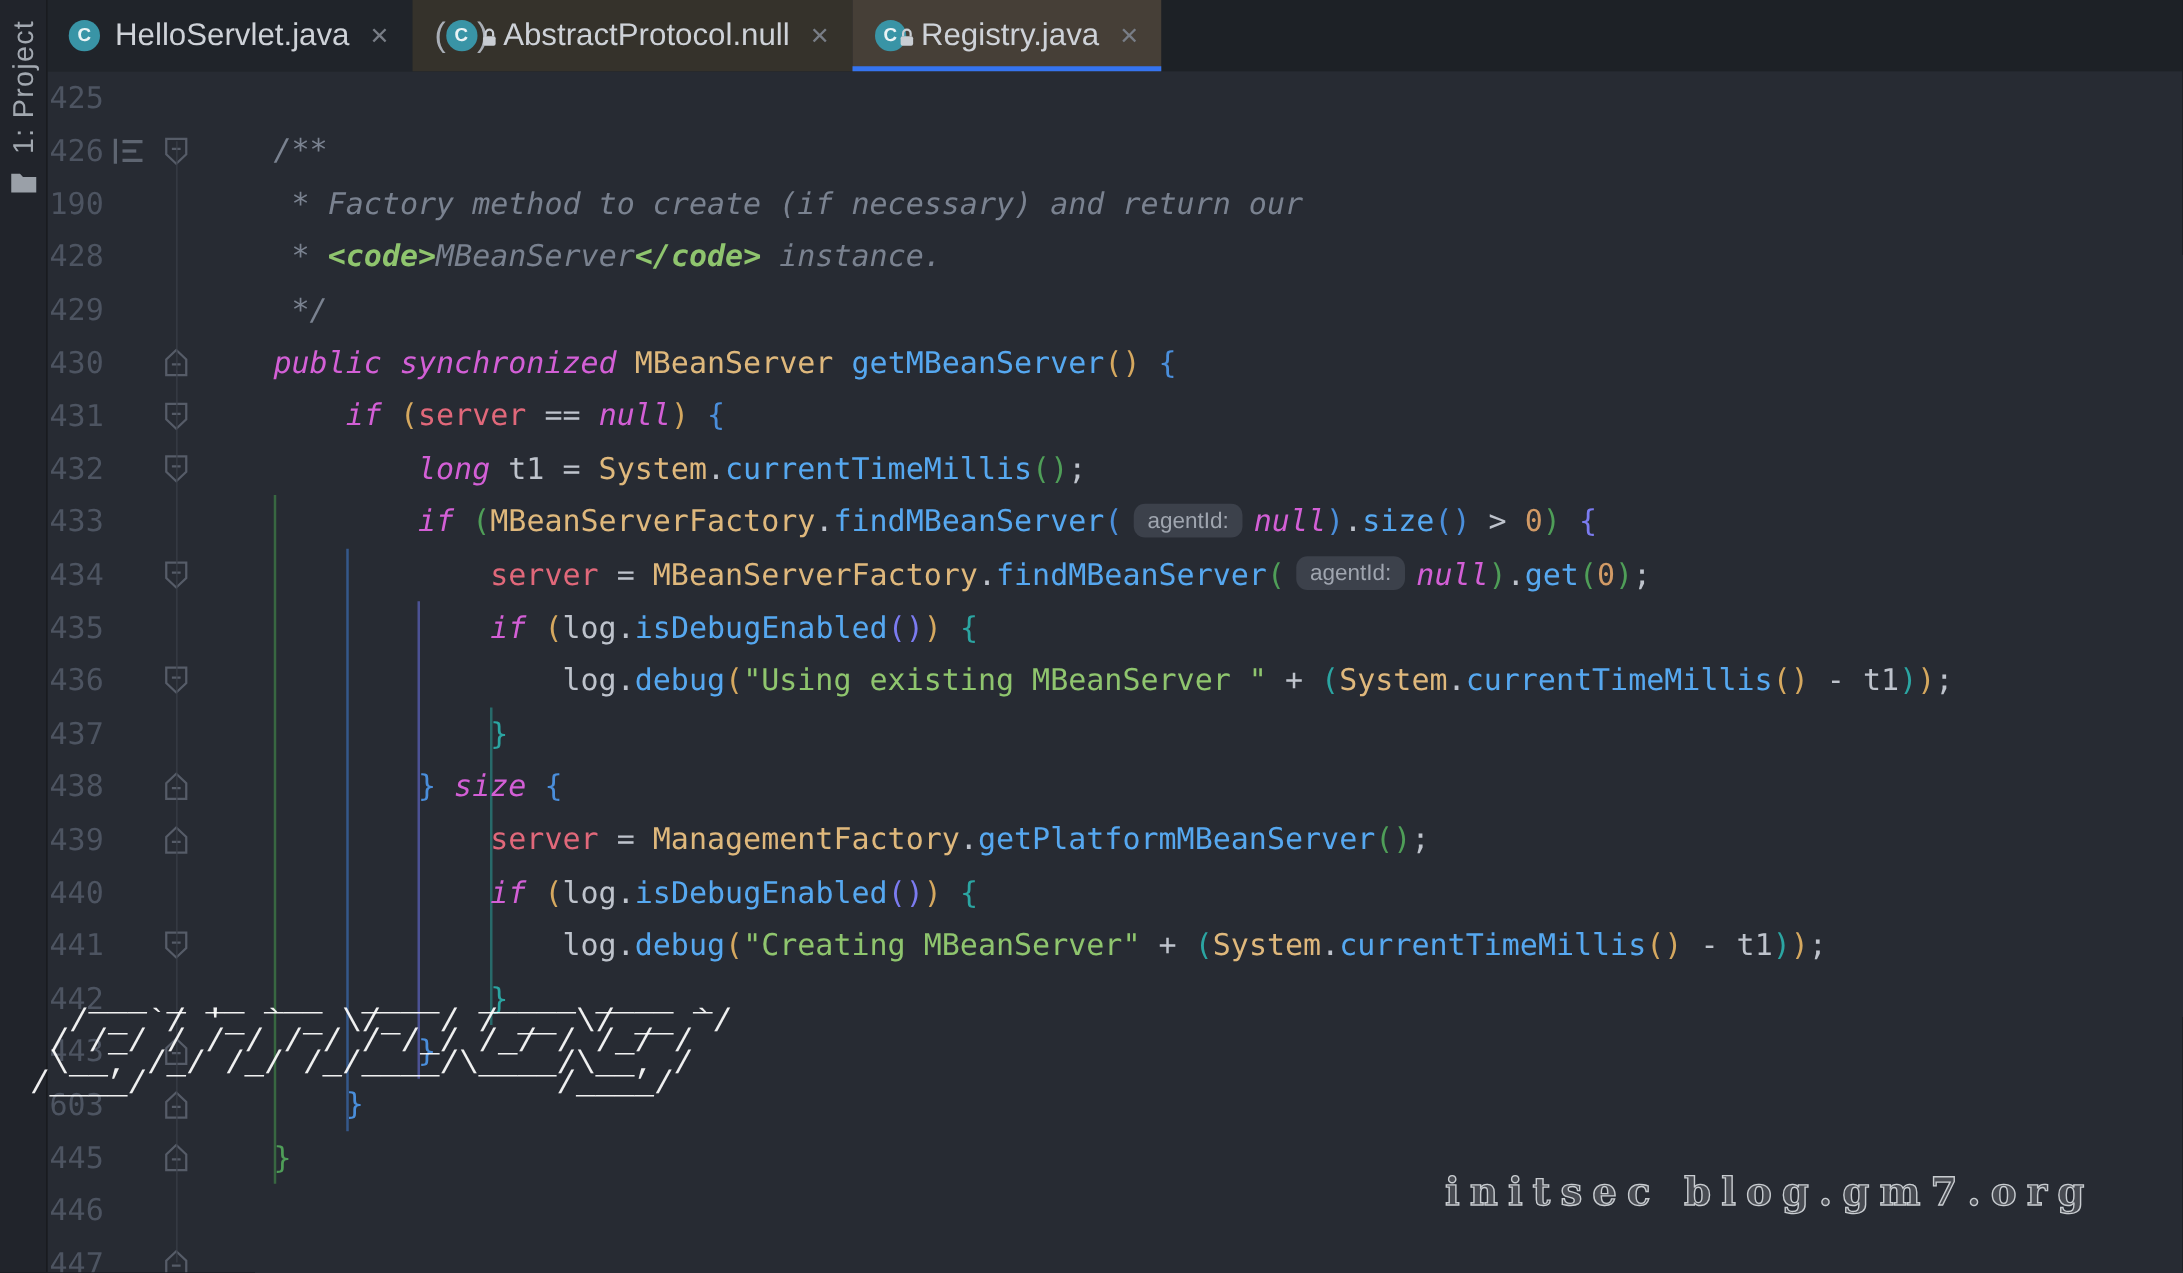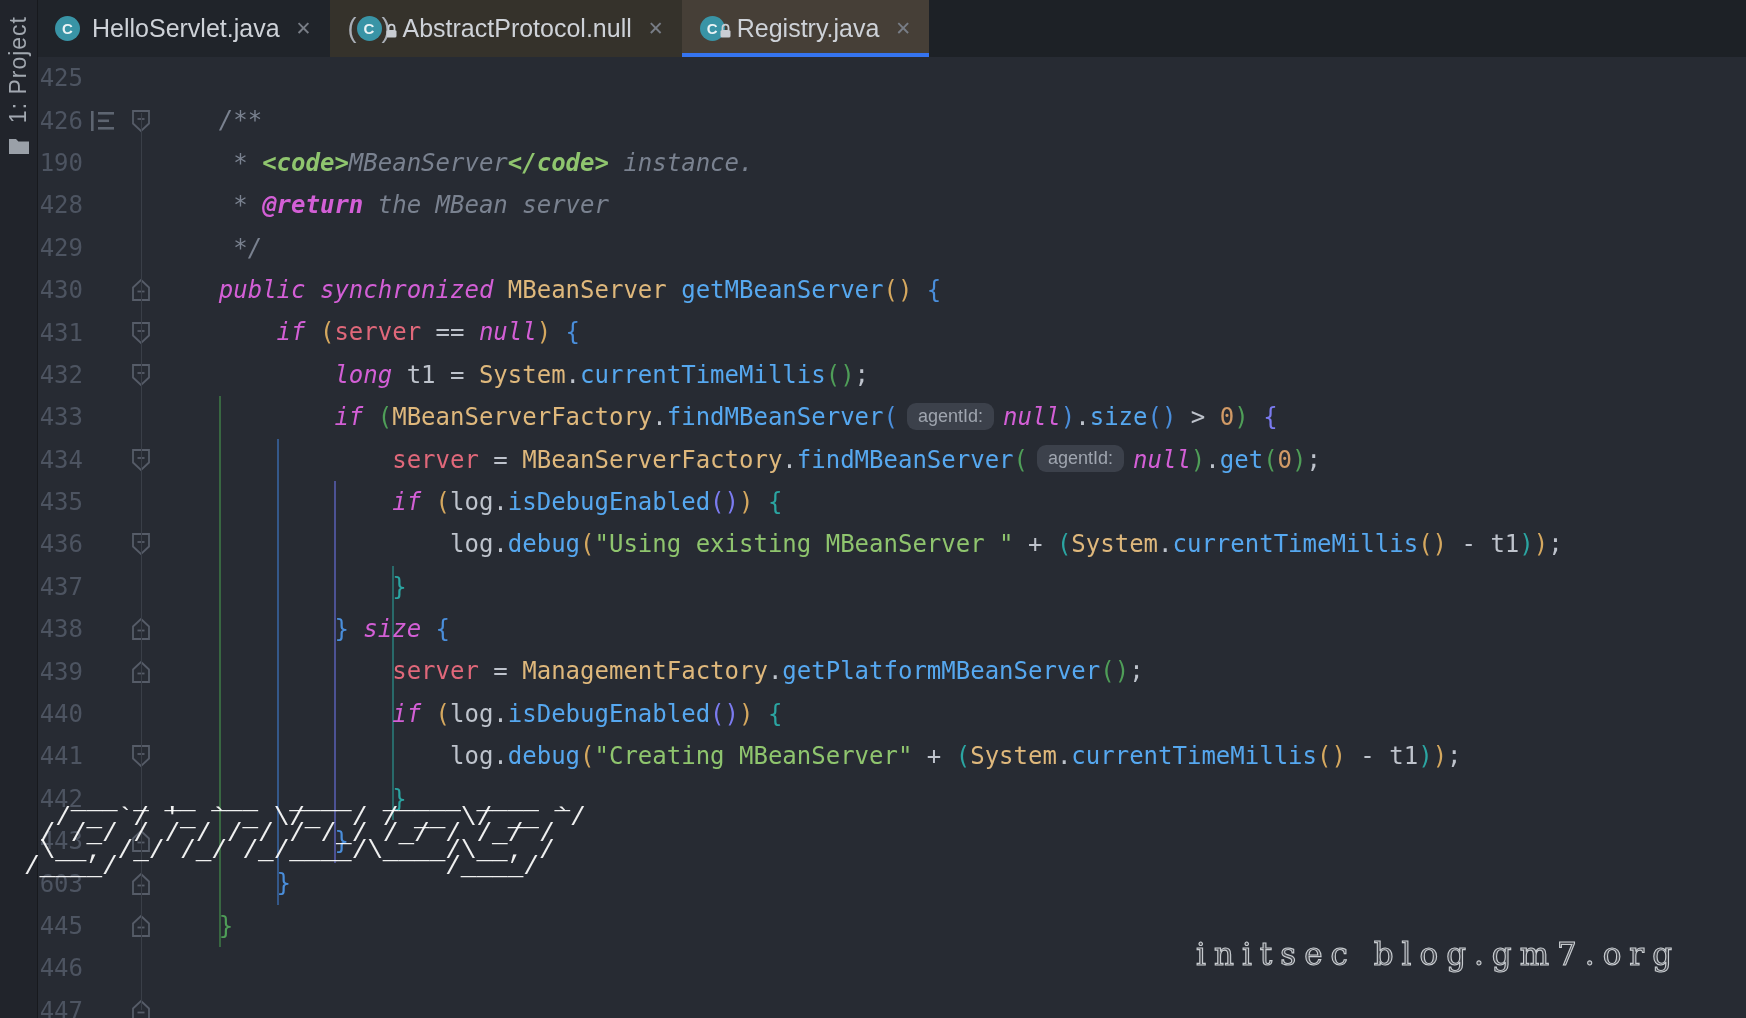--- a/index.html
+++ b/index.html
@@ -38,23 +38,23 @@
   #code-pane{position:absolute;left:124px;top:0;right:0;bottom:0;font-size:24px;}
   .code-line{position:relative;height:42.4px;line-height:42.4px;white-space:pre;z-index:2;}
   .iguide{position:absolute;width:2px;opacity:.75;z-index:1;}
   .hint{display:inline-block;vertical-align:middle;margin:0 9px;padding:3px 11px 4px;
     border-radius:9px;background:#3C414B;color:#9FA5AF;
     font-family:"Liberation Sans",sans-serif;font-size:18px;line-height:20px;transform:translateY(-2px);}
   
   #ascii-watermark{position:absolute;left:24px;top:793px;z-index:9;margin:0;
     font-family:Liberation Mono, monospace;font-size:26px;line-height:16.5px;
     color:rgba(255,255,255,0.93);pointer-events:none;}
-  #site-watermark{position:absolute;left:1196px;top:936px;z-index:9;
+  #site-watermark{position:absolute;left:1156px;top:936px;z-index:9;
     font-family:"DejaVu Serif",serif;font-size:31px;letter-spacing:8px;
-    color:rgba(203,207,211,0.2);-webkit-text-stroke:1.1px #C8CCD0;pointer-events:none;}
+    color:rgba(203,207,211,0.2);-webkit-text-stroke:1.1px #C8CCD0;pointer-events:none;font-weight:bold;}
 </style>
 </head>
 <body>
 
 <div id="stage">
 
   <div id="project-rail">
     <div id="project-tool-button">
       <span id="project-label">1: Project</span>
       <span>
@@ -287,22 +287,22 @@
               <path d="M11 3 l8 7.5 V23 H3 V10.5 z"></path>
               <line x1="7.5" y1="14.5" x2="14.5" y2="14.5"></line>
             </svg>
           </span>
         </div>
         <div id="fold-line" style="top: 56.4px; height: 896.4px;"></div>
       </div>
     <div id="code-pane">
         <div class="code-line"></div>
         <div class="code-line">    <span style="color: rgb(122, 130, 144); font-style: italic;">/**</span></div>
+        <div class="code-line">     <span style="color: rgb(122, 130, 144); font-style: italic;">* Factory method to create (if necessary) and return our</span></div>
         <div class="code-line">     <span style="color: rgb(122, 130, 144); font-style: italic;">* </span><span style="color: rgb(143, 197, 110); font-style: italic; font-weight: bold;">&lt;code&gt;</span><span style="color: rgb(122, 130, 144); font-style: italic;">MBeanServer</span><span style="color: rgb(143, 197, 110); font-style: italic; font-weight: bold;">&lt;/code&gt;</span><span style="color: rgb(122, 130, 144); font-style: italic;"> instance.</span></div>
-        <div class="code-line">     <span style="color: rgb(122, 130, 144); font-style: italic;">* </span><span style="color: rgb(211, 95, 214); font-style: italic; font-weight: bold;">@return</span><span style="color: rgb(122, 130, 144); font-style: italic;"> the MBean server</span></div>
         <div class="code-line">     <span style="color: rgb(122, 130, 144); font-style: italic;">*/</span></div>
         <div class="code-line">    <span style="color: rgb(211, 95, 214); font-style: italic;">public synchronized</span><span style="color: rgb(190, 195, 204);"> </span><span style="color: rgb(223, 184, 124);">MBeanServer</span><span style="color: rgb(190, 195, 204);"> </span><span style="color: rgb(86, 168, 240);">getMBeanServer</span><span style="color: rgb(213, 168, 95);">(</span><span style="color: rgb(213, 168, 95);">)</span><span style="color: rgb(190, 195, 204);"> </span><span style="color: rgb(74, 142, 219);">{</span></div>
         <div class="code-line">        <span style="color: rgb(211, 95, 214); font-style: italic;">if</span><span style="color: rgb(190, 195, 204);"> </span><span style="color: rgb(213, 168, 95);">(</span><span style="color: rgb(224, 104, 122);">server</span><span style="color: rgb(190, 195, 204);"> == </span><span style="color: rgb(211, 95, 214); font-style: italic;">null</span><span style="color: rgb(213, 168, 95);">)</span><span style="color: rgb(190, 195, 204);"> </span><span style="color: rgb(74, 142, 219);">{</span></div>
         <div class="code-line">            <span style="color: rgb(211, 95, 214); font-style: italic;">long</span><span style="color: rgb(190, 195, 204);"> t1 = </span><span style="color: rgb(223, 184, 124);">System</span><span style="color: rgb(190, 195, 204);">.</span><span style="color: rgb(86, 168, 240);">currentTimeMillis</span><span style="color: rgb(79, 158, 88);">(</span><span style="color: rgb(79, 158, 88);">)</span><span style="color: rgb(190, 195, 204);">;</span></div>
         <div class="code-line">            <span style="color: rgb(211, 95, 214); font-style: italic;">if</span><span style="color: rgb(190, 195, 204);"> </span><span style="color: rgb(79, 158, 88);">(</span><span style="color: rgb(223, 184, 124);">MBeanServerFactory</span><span style="color: rgb(190, 195, 204);">.</span><span style="color: rgb(86, 168, 240);">findMBeanServer</span><span style="color: rgb(74, 142, 219);">(</span><span class="hint">agentId:</span><span style="color: rgb(211, 95, 214); font-style: italic;">null</span><span style="color: rgb(74, 142, 219);">)</span><span style="color: rgb(190, 195, 204);">.</span><span style="color: rgb(86, 168, 240);">size</span><span style="color: rgb(74, 142, 219);">(</span><span style="color: rgb(74, 142, 219);">)</span><span style="color: rgb(190, 195, 204);"> &gt; </span><span style="color: rgb(209, 154, 102);">0</span><span style="color: rgb(79, 158, 88);">)</span><span style="color: rgb(190, 195, 204);"> </span><span style="color: rgb(123, 123, 240);">{</span></div>
         <div class="code-line">                <span style="color: rgb(224, 104, 122);">server</span><span style="color: rgb(190, 195, 204);"> = </span><span style="color: rgb(223, 184, 124);">MBeanServerFactory</span><span style="color: rgb(190, 195, 204);">.</span><span style="color: rgb(86, 168, 240);">findMBeanServer</span><span style="color: rgb(79, 158, 88);">(</span><span class="hint">agentId:</span><span style="color: rgb(211, 95, 214); font-style: italic;">null</span><span style="color: rgb(79, 158, 88);">)</span><span style="color: rgb(190, 195, 204);">.</span><span style="color: rgb(86, 168, 240);">get</span><span style="color: rgb(79, 158, 88);">(</span><span style="color: rgb(209, 154, 102);">0</span><span style="color: rgb(79, 158, 88);">)</span><span style="color: rgb(190, 195, 204);">;</span></div>
         <div class="code-line">                <span style="color: rgb(211, 95, 214); font-style: italic;">if</span><span style="color: rgb(190, 195, 204);"> </span><span style="color: rgb(213, 168, 95);">(</span><span style="color: rgb(190, 195, 204);">log</span><span style="color: rgb(190, 195, 204);">.</span><span style="color: rgb(86, 168, 240);">isDebugEnabled</span><span style="color: rgb(123, 123, 240);">(</span><span style="color: rgb(123, 123, 240);">)</span><span style="color: rgb(213, 168, 95);">)</span><span style="color: rgb(190, 195, 204);"> </span><span style="color: rgb(43, 165, 162);">{</span></div>
         <div class="code-line">                    <span style="color: rgb(190, 195, 204);">log</span><span style="color: rgb(190, 195, 204);">.</span><span style="color: rgb(86, 168, 240);">debug</span><span style="color: rgb(213, 168, 95);">(</span><span style="color: rgb(143, 197, 110);">"Using existing MBeanServer "</span><span style="color: rgb(190, 195, 204);"> + </span><span style="color: rgb(43, 165, 162);">(</span><span style="color: rgb(223, 184, 124);">System</span><span style="color: rgb(190, 195, 204);">.</span><span style="color: rgb(86, 168, 240);">currentTimeMillis</span><span style="color: rgb(213, 168, 95);">(</span><span style="color: rgb(213, 168, 95);">)</span><span style="color: rgb(190, 195, 204);"> - </span><span style="color: rgb(190, 195, 204);">t1</span><span style="color: rgb(43, 165, 162);">)</span><span style="color: rgb(213, 168, 95);">)</span><span style="color: rgb(190, 195, 204);">;</span></div>
         <div class="code-line">                <span style="color: rgb(43, 165, 162);">}</span></div>
         <div class="code-line">            <span style="color: rgb(74, 142, 219);">}</span><span style="color: rgb(190, 195, 204);"> </span><span style="color: rgb(211, 95, 214); font-style: italic;">size</span><span style="color: rgb(190, 195, 204);"> </span><span style="color: rgb(74, 142, 219);">{</span></div>

